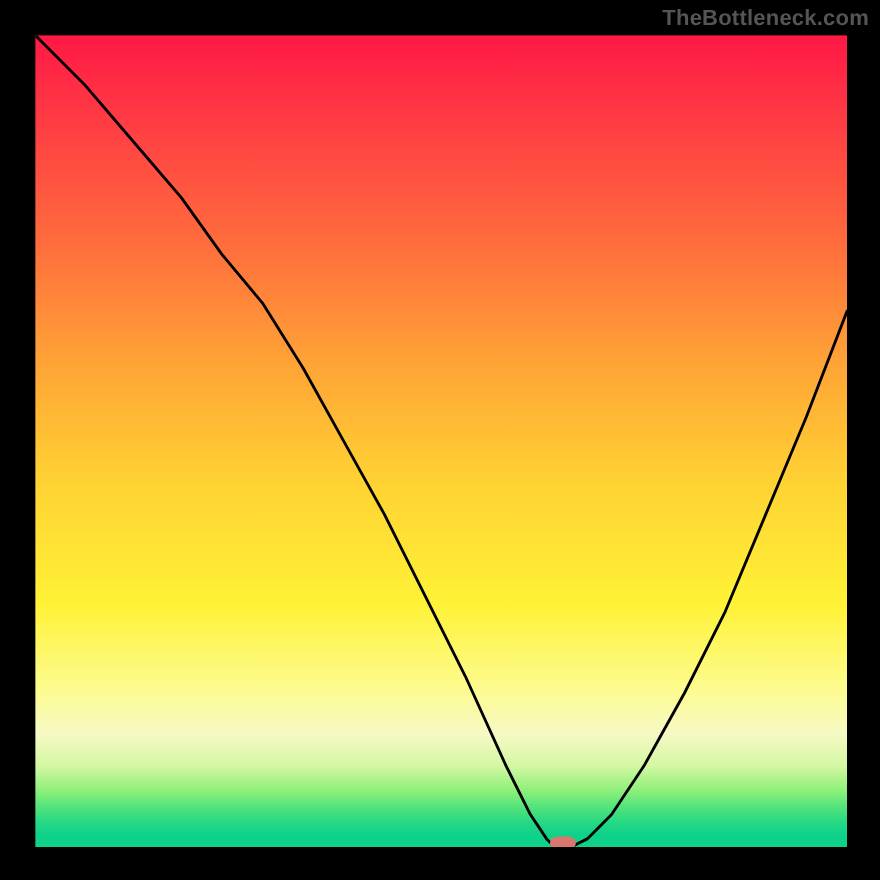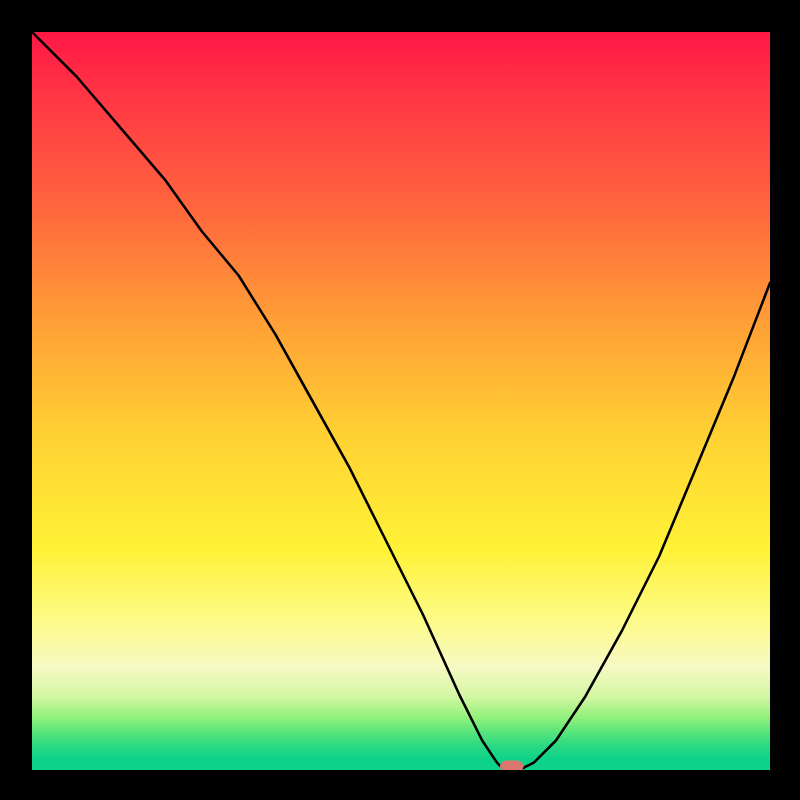--- a/index.html
+++ b/index.html
@@ -59,20 +59,21 @@
     font-size: 20px;
     font-weight: 600;
     letter-spacing: 0.2px;
     user-select: none;
   }
 </style>
 </head>
 <body>
 
 <div class="frame">
+  <div class="watermark">TheBottleneck.com</div>
   <div class="plot">
     <div class="gradient"></div>
     <svg class="svg-layer" viewBox="0 0 100 100" preserveAspectRatio="none">
       <path fill="none" stroke="#000" stroke-width="0.35" stroke-linecap="round" stroke-linejoin="round" d="M0.00 0.00 L6.00 6.00 L12.00 13.00 L18.00 20.00 L23.00 27.00 L28.00 33.00 L33.00 41.00 L38.00 50.00 L43.00 59.00 L48.00 69.00 L53.00 79.00 L58.00 90.00 L61.00 96.00 L63.00 99.00 L64.00 100.00 L66.00 100.00 L68.00 99.00 L71.00 96.00 L75.00 90.00 L80.00 81.00 L85.00 71.00 L90.00 59.00 L95.00 47.00 L100.00 34.00"></path>
       <rect rx="0.9" ry="2" height="1.6" width="3.2" x="63.40" y="98.70" fill="#d9776f"></rect>
     </svg>
   </div>
 </div>
 
 </body></html>

